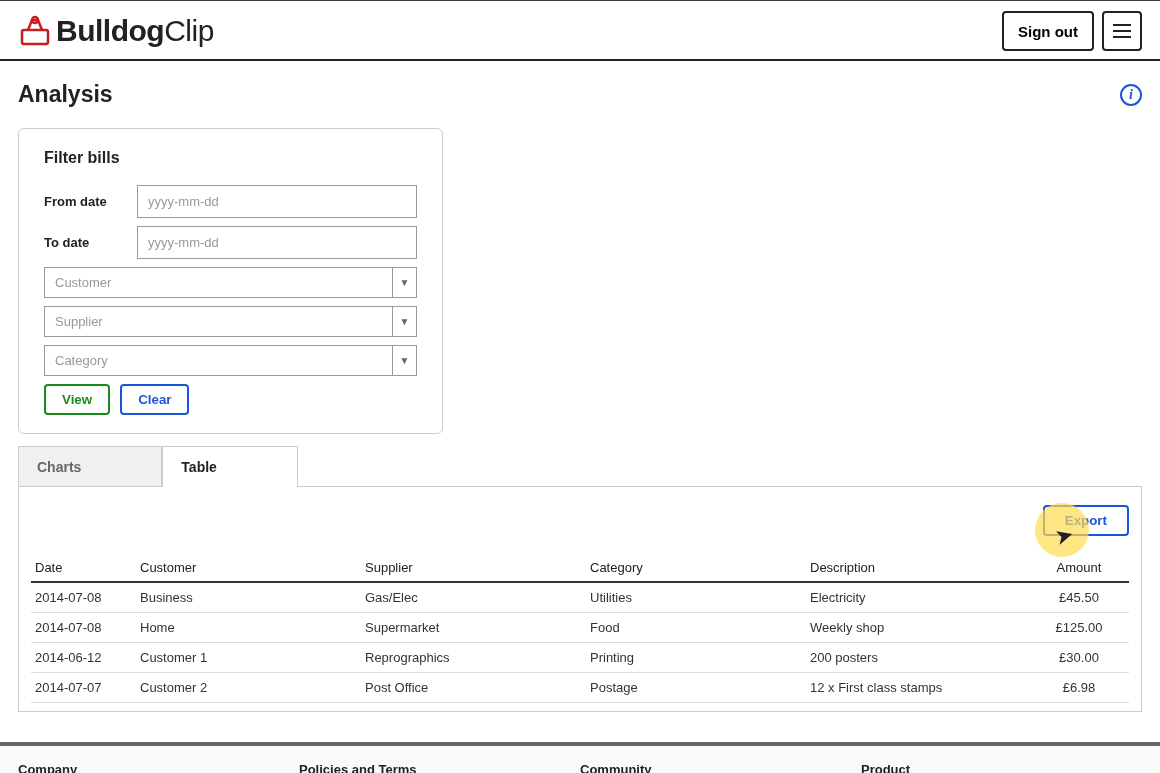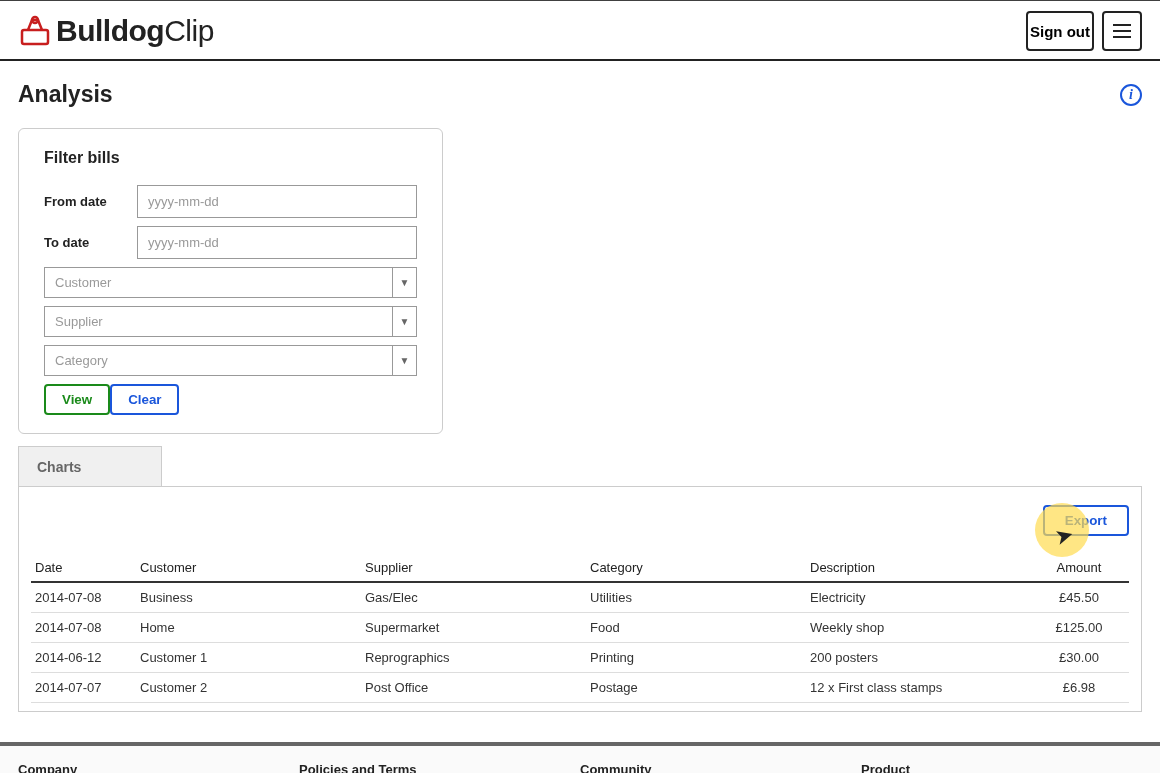--- a/index.html
+++ b/index.html
@@ -23,21 +23,21 @@
   align-items: center;
   gap: 4px;
 }
 .logo svg { display: block; }
 .logo-text { font-size: 30px; font-weight: 300; letter-spacing: -0.5px; }
 .logo-text .bold { font-weight: 700; }
 .top-actions { display: flex; gap: 8px; }
 .btn-outline {
   border: 2px solid #222;
   background: #fff;
-  padding: 8px 2px;
+  padding: 8px 14px;
   font-size: 15px;
   font-weight: 700;
   border-radius: 4px;
   cursor: pointer;
 }
 .btn-icon {
   border: 2px solid #222;
   background: #fff;
   width: 40px;
   height: 40px;
@@ -109,21 +109,21 @@
   border: 1px solid #999;
   border-left: none;
   display: flex;
   align-items: center;
   justify-content: center;
   color: #666;
   font-size: 10px;
   background: #fff;
   cursor: pointer;
 }
-.filter-actions { display: flex; }
+.filter-actions { display: flex; gap: 10px; }
 .btn-view {
   border: 2px solid #1a8a1a;
   color: #1a8a1a;
   background: #fff;
   padding: 6px 16px;
   font-weight: 700;
   border-radius: 4px;
   cursor: pointer;
 }
 .btn-clear {
@@ -274,20 +274,21 @@
       <div class="select-caret">▼</div>
     </div>
     <div class="filter-actions">
       <button class="btn-view">View</button>
       <button class="btn-clear">Clear</button>
     </div>
   </div>
 
   <div class="tabs">
     <div class="tab">Charts</div>
+    <div class="tab active">Table</div>
   </div>
 
   <div class="tab-content">
     <div class="export-wrap">
       <div class="highlight-circle"></div>
       <div class="cursor-glyph">➤</div>
       <button class="btn-export">Export</button>
     </div>
 
     <table>

